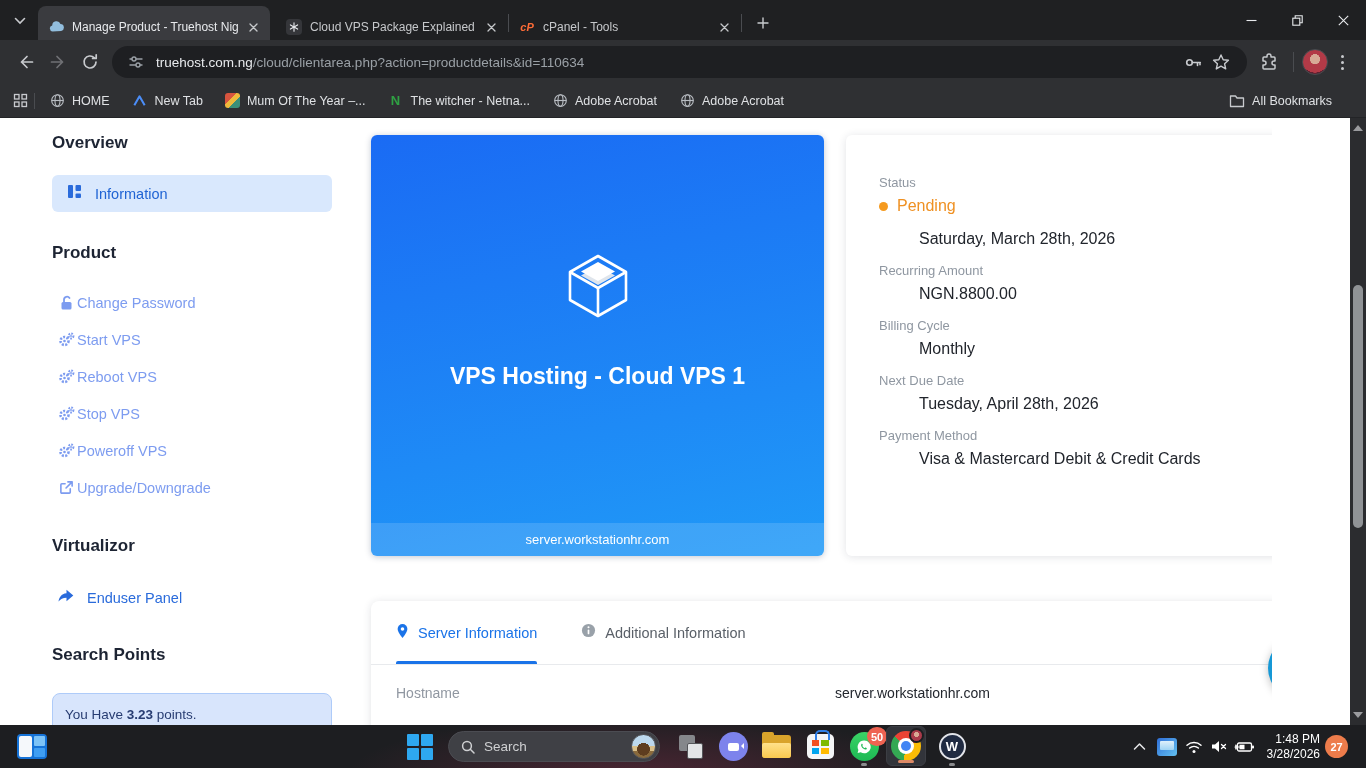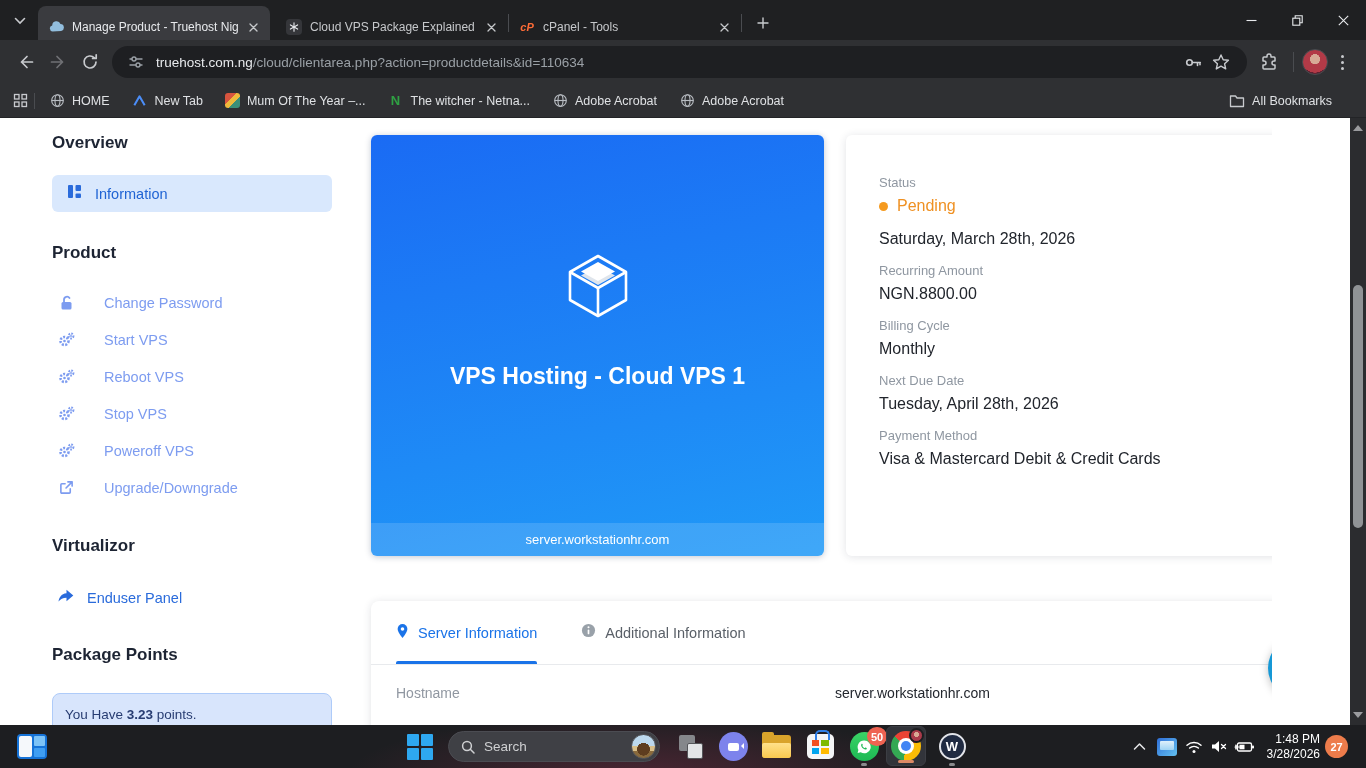--- a/index.html
+++ b/index.html
@@ -47,37 +47,37 @@
   .bm-ic { width:16px; height:16px; display:flex; align-items:center; justify-content:center; }
   .mum-ic { width:15px; height:15px; border-radius:3px; background:linear-gradient(135deg,#d7543e 0 38%,#efb93c 38% 62%,#3c8f78 62%); }
   .allbooks { margin-left:auto; display:flex; align-items:center; gap:7px; }
 
   
   .page { position:absolute; top:118px; left:0; width:1272px; height:607px; background:#fff; overflow:hidden; }
   .sb-h { position:absolute; left:52px; width:280px; font-size:17px; font-weight:700; color:#1d2433; }
   .info-item { position:absolute; left:52px; top:57px; width:280px; height:37px; background:#d9e8fd; border-radius:6px; display:flex; align-items:center; padding-left:15px; gap:13px; }
   .info-item span.lbl { font-size:14.5px; color:#2064d4; }
   .act-list { position:absolute; left:52px; top:166px; width:280px; }
-  .act { height:37px; display:flex; align-items:center; gap:29px; padding-left:5px; color:#7d9cf0; }
+  .act { height:37px; display:flex; align-items:center; gap:2px; padding-left:5px; color:#7d9cf0; }
   .act span.lbl { font-size:14.5px; }
   .act .ic { width:18px; display:flex; justify-content:center; }
   .enduser { position:absolute; left:52px; top:465px; height:30px; display:flex; align-items:center; gap:13px; padding-left:5px; }
   .enduser span.lbl { font-size:14.5px; color:#2a6bdb; }
   .loyalty { position:absolute; left:52px; top:575px; width:280px; height:70px; background:#d8e5fc; border:1px solid #aecbf9; border-radius:8px; padding:13px 0 0 12px; font-size:13.5px; color:#283d72; }
   .loyalty b { font-weight:700; }
 
   .vps-card { position:absolute; left:371px; top:17px; width:453px; height:421px; border-radius:6px; background:linear-gradient(168deg,#1a6bf4 0%,#209af7 100%); box-shadow:0 1px 6px rgba(20,40,80,.25); overflow:hidden; }
   .vps-cube { position:absolute; left:50%; top:113px; transform:translateX(-50%); }
   .vps-title { position:absolute; left:0; right:0; top:228px; text-align:center; color:#fff; font-size:23px; font-weight:700; }
   .vps-foot { position:absolute; left:0; right:0; bottom:0; height:33px; background:rgba(255,255,255,.14); display:flex; align-items:center; justify-content:center; color:#fff; font-size:13px; }
 
   .det-card { position:absolute; left:846px; top:17px; width:455px; height:421px; background:#fff; border-radius:6px; box-shadow:0 1px 8px rgba(30,40,60,.13); padding:40px 33px 0; }
   .fld { margin-bottom:15px; }
   .fld .flbl { font-size:13px; color:#8f97a1; margin-bottom:7px; }
-  .fld .fval { font-size:16px; color:#21252c; }
+  .fld .fval { font-size:16px; color:#21252c;margin-left:40px; }
   .status-val { display:flex; align-items:center; gap:9px; font-size:16px; color:#ef9123; }
   .sdot { width:9px; height:9px; border-radius:50%; background:#f59a1f; }
 
   .ic-card { position:absolute; left:371px; top:483px; width:930px; height:150px; background:#fff; border-radius:8px 8px 0 0; box-shadow:0 1px 8px rgba(30,40,60,.13); }
   .ic-tabs { height:64px; display:flex; align-items:center; padding-left:25px; border-bottom:1px solid #e8eaed; }
   .ic-tab { display:flex; align-items:center; gap:9px; height:100%; position:relative; margin-right:44px; }
   .ic-tab span.lbl { font-size:14.5px; }
   .ic-tab.active span.lbl { color:#1a73e8; }
   .ic-tab.active::after { content:""; position:absolute; left:0; right:0; bottom:0; height:3px; background:#1a73e8; border-radius:2px 2px 0 0; }
   .ic-tab.idle span.lbl { color:#5a6068; }
@@ -451,21 +451,21 @@
 
     <div class="enduser">
       <span class="ic">
         <svg width="17" height="14" viewBox="0 0 17 14">
             <path d="M9.5 0.8v3.4C4.2 4.8 2 8.6 1.5 12.6c1.9-2.5 4.4-3.9 8-3.9v3.5l6.8-5.7z" fill="#2a6bdb"></path>
           </svg>
       </span>
       <span class="lbl">Enduser Panel</span>
     </div>
 
-    <h2 class="sb-h" style="top:527px;">Package Points</h2>
+    <h2 class="sb-h" style="top:527px;">Search Points</h2>
 
     <div class="loyalty"><span>You Have </span><b>3.23</b><span> points.</span></div>
 
     <div class="vps-card">
       <div class="vps-cube">
         <svg width="76" height="76" viewBox="0 0 76 76">
           <g fill="none" stroke="#ffffff" stroke-width="2.6" stroke-linejoin="round">
             <path d="M38 8 L66 24 L66 52 L38 68 L10 52 L10 24 Z"></path>
             <path d="M10 24 L38 40 L66 24"></path>
             <path d="M38 40 L38 68"></path>

